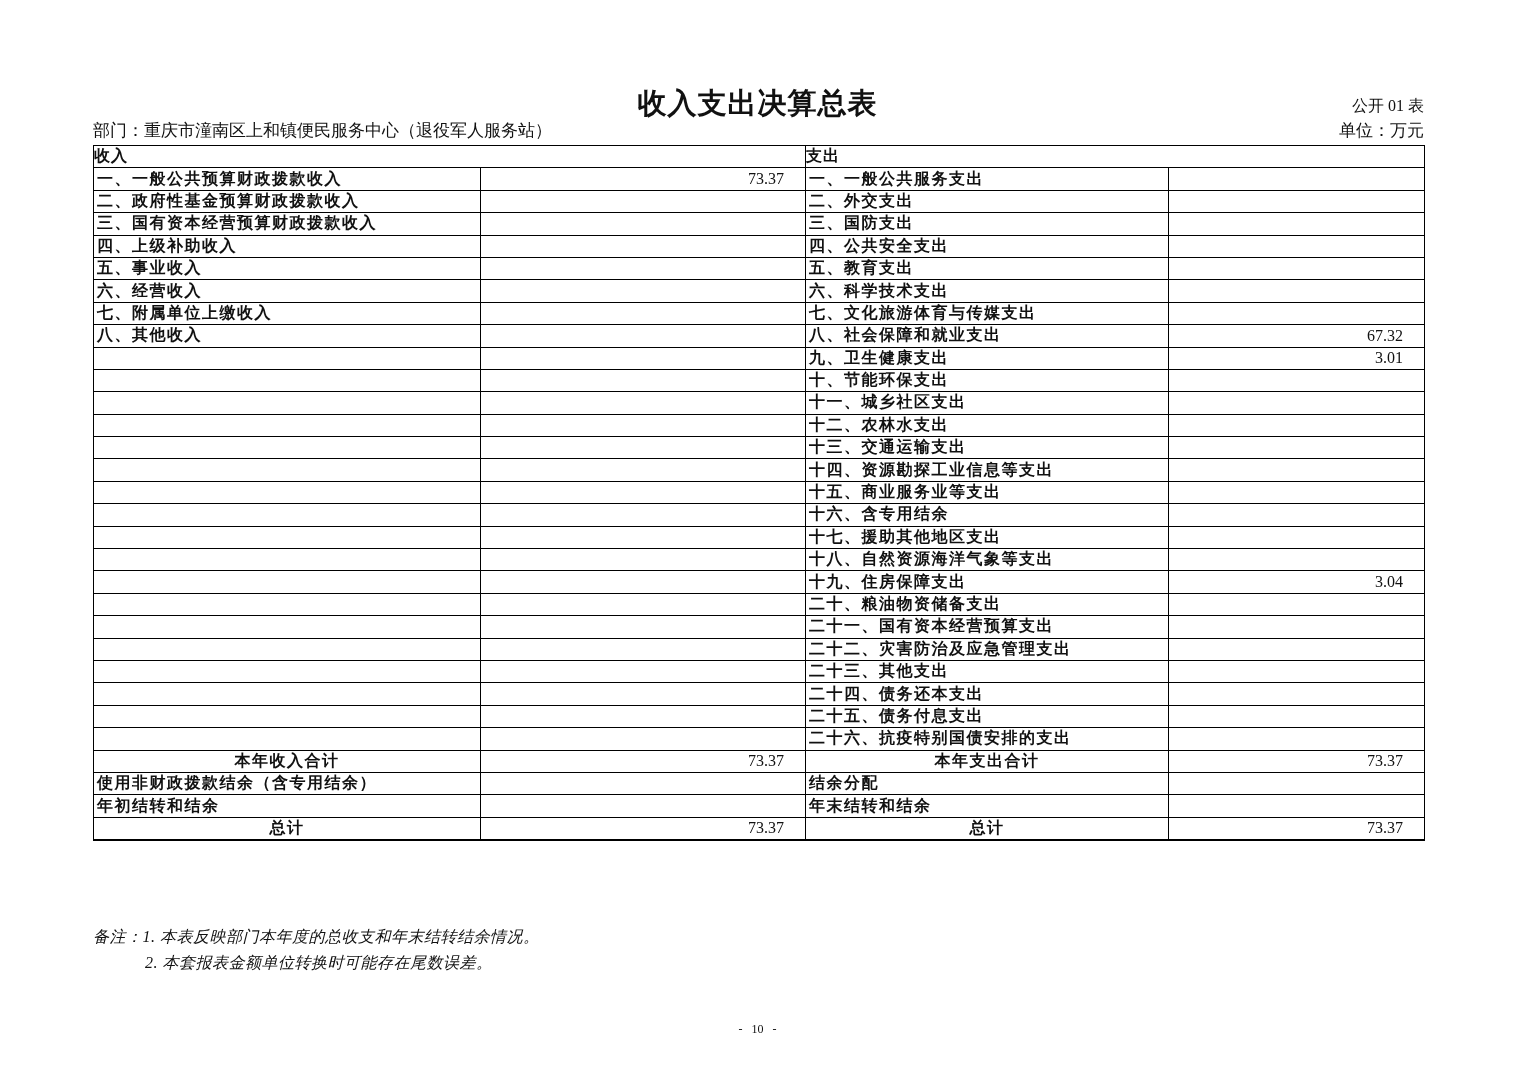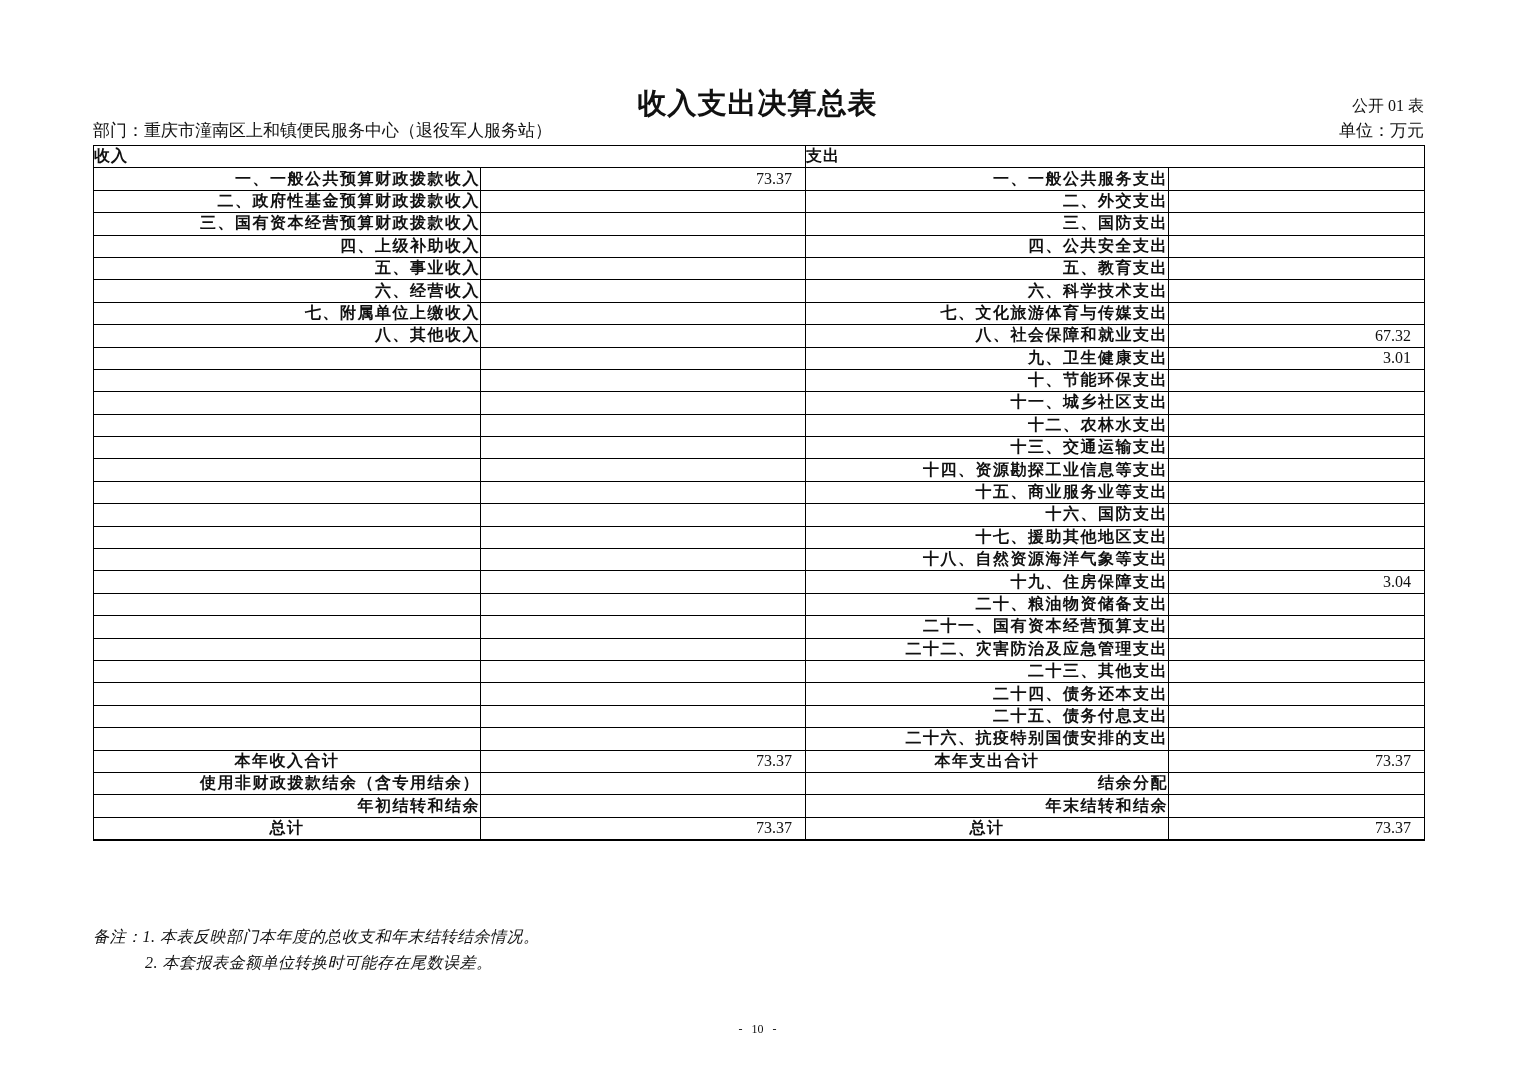--- a/index.html
+++ b/index.html
@@ -48,30 +48,30 @@
     font-weight:bold;
     font-size:16px;
     text-align:left;
     letter-spacing:1px;
   }
   th.section { font-size:17px; }
   td.label {
     font-family:"Liberation Sans", sans-serif;
     font-weight:bold;
     font-size:16px;
-    text-align:right;
+    text-align:left;
     padding-left:3px;
     letter-spacing:1.5px;
   }
   td.label.center { text-align:center; padding-left:0; }
   td.num {
     font-family:"Liberation Serif", serif;
     font-size:16px;
     text-align:right;
-    padding-right:13px;
+    padding-right:21px;
   }
   .notes {
     position:absolute; top:924px; left:93px;
     font-size:16px; line-height:26px;
     letter-spacing:0.5px;
     font-style:italic;
   }
   .note-indent { margin-left:52px; }
   .page-number {
     position:absolute; top:1022px; left:0; width:100%;
@@ -191,21 +191,21 @@
       </tr>
       <tr>
         <td class="label"></td>
         <td class="num"></td>
         <td class="label">十五、商业服务业等支出</td>
         <td class="num"></td>
       </tr>
       <tr>
         <td class="label"></td>
         <td class="num"></td>
-        <td class="label">十六、国防支出</td>
+        <td class="label">十六、含专用结余</td>
         <td class="num"></td>
       </tr>
       <tr>
         <td class="label"></td>
         <td class="num"></td>
         <td class="label">十七、援助其他地区支出</td>
         <td class="num"></td>
       </tr>
       <tr>
         <td class="label"></td>

